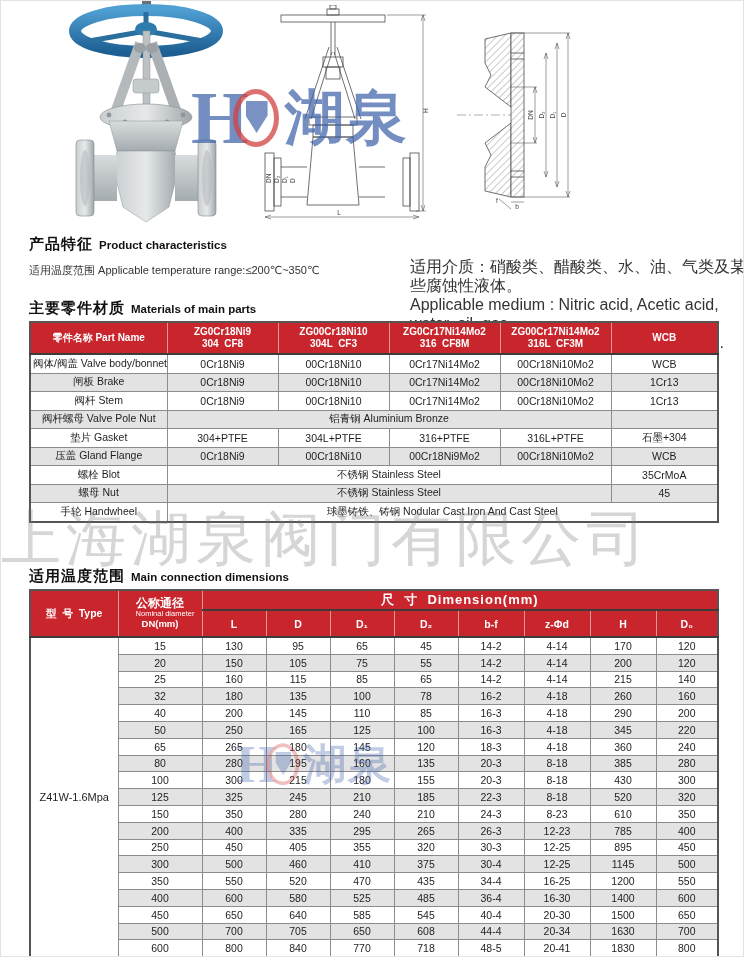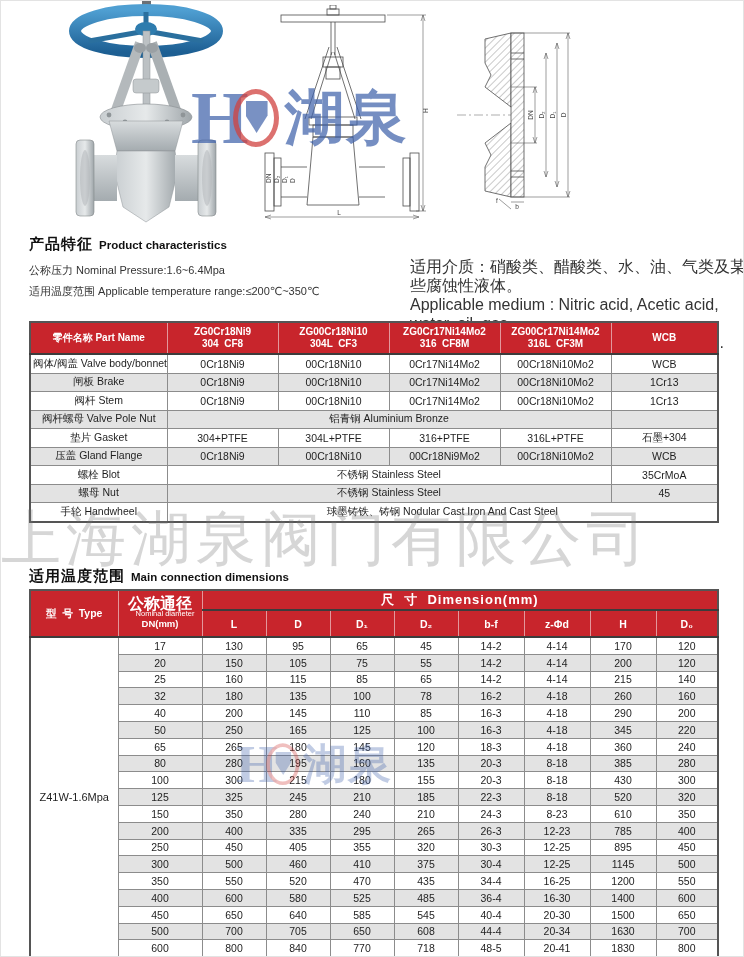--- a/index.html
+++ b/index.html
@@ -48,21 +48,21 @@
   .materials-table th{font-size:10px;line-height:12px;height:30px;}
   .materials-table td{height:17.5px;font-size:10.5px;}
 
   
   .dims-table{top:588px;width:688px;}
   .dims-table th{font-size:10.5px;}
   .dims-table .span-th{height:17px;font-size:13px;letter-spacing:1px;}
   .dims-table .sub-th{height:25px;font-size:10.5px;}
   .dims-table td{height:15.8px;font-size:10.5px;}
   .dims-table .type-cell{background:#fff;font-size:11px;}
-  .dn-zh{font-size:16px;font-weight:bold;line-height:11px;}
+  .dn-zh{font-size:12px;font-weight:bold;line-height:11px;}
   .dn-en{font-size:7.5px;font-weight:normal;line-height:9px;padding-left:10px;}
   .dn-unit{font-size:9.5px;line-height:11px;}
 </style>
 </head>
 <body>
 
 <div class="page">
 
   <svg style="left:50px;top:0;" width="192" height="228" viewBox="0 0 192 228">
     <defs>
@@ -193,29 +193,31 @@
     <span class="logo-ring">
         <span class="logo-drop"></span>
       </span>
     <span class="logo-cn">湖泉</span>
   </div>
 
   <div class="sec-title" style="top:234px;">
     <span class="zh">产品特征</span><span class="en">Product characteristics</span>
   </div>
   <div class="prod-left">
-    <div>公称压力 Nominal Pressure:1.6~6.4Mpa</div>
     <div>适用温度范围 Applicable temperature range:≤200℃~350℃</div>
   </div>
   <div class="prod-right">
     <div>适用介质：硝酸类、醋酸类、水、油、气类及某些腐蚀性液体。</div>
     <div>Applicable medium : Nitric acid, Acetic acid, water, oil, gas</div>
     <div class="indent">and some corrosive liquid.</div>
   </div>
 
+  <div class="sec-title" style="top:298px;">
+    <span class="zh">主要零件材质</span><span class="en">Materials of main parts</span>
+  </div>
 
   <table class="materials-table">
     <colgroup>
       <col style="width:137px">
         <col style="width:111px">
         <col style="width:111px">
       <col style="width:111px">
         <col style="width:111px">
         <col style="width:107px">
     </colgroup>
@@ -344,21 +346,21 @@
           <th class="sub-th">D₂</th>
           <th class="sub-th">b-f</th>
           <th class="sub-th">z-Φd</th>
           <th class="sub-th">H</th>
           <th class="sub-th">D₀</th>
         </tr>
     </thead>
     <tbody>
         <tr>
           <td class="type-cell" rowspan="19">Z41W-1.6Mpa</td>
-          <td>17</td>
+          <td>15</td>
           <td>130</td>
           <td>95</td>
           <td>65</td>
           <td>45</td>
           <td>14-2</td>
           <td>4-14</td>
           <td>170</td>
           <td>120</td>
         </tr>
         <tr>

